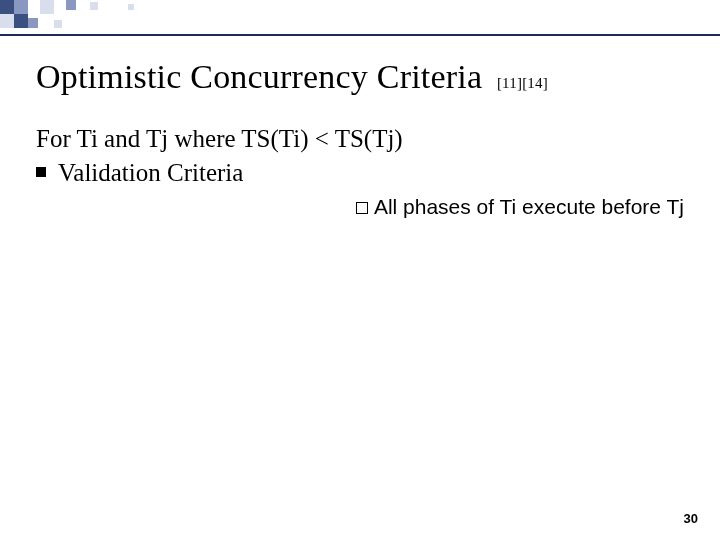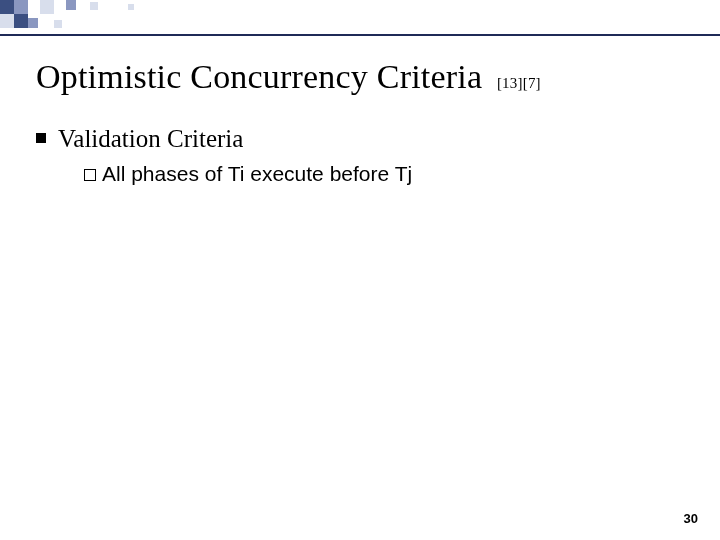--- a/index.html
+++ b/index.html
@@ -81,20 +81,21 @@
     background: #000;
   }
 
   .lvl2 {
     font-family: Arial, Helvetica, sans-serif;
     font-size: 21px;
     line-height: 1.22;
     margin: 0 0 2px 0;
     padding-left: 70px;
     text-indent: -22px;
+    text-align: right;
   }
   .lvl2 .chk {
     display: inline-block;
     width: 12px;
     height: 12px;
     border: 1.5px solid #000;
     margin-right: 6px;
     vertical-align: 0px;
     box-sizing: border-box;
   }
@@ -121,21 +122,22 @@
   <span class="sq dark" style="left:14px; top:14px; width:14px; height:14px;"></span>
   <span class="sq mid" style="left:28px; top:18px; width:10px; height:10px;"></span>
   <span class="sq light" style="left:54px; top:20px; width:8px;  height:8px;"></span>
   <span class="sq light" style="left:128px;top:4px;  width:6px;  height:6px;"></span>
 </div>
 <div class="rule"></div>
 
 <div class="content">
   <div class="title">
     <span>Optimistic Concurrency Criteria</span>
-    <span class="refs">[13][7]</span>
+    <span class="refs">[11][14]</span>
   </div>
 
+  <div class="lvl0">For Ti and Tj where TS(Ti) &lt; TS(Tj)</div>
   <div class="lvl1">Validation Criteria</div>
 
   <div class="lvl2"><span class="chk"></span><span>All phases of Ti execute before Tj</span></div>
 </div>
 
 <div class="pagenum">30</div>
 
 </body></html>

